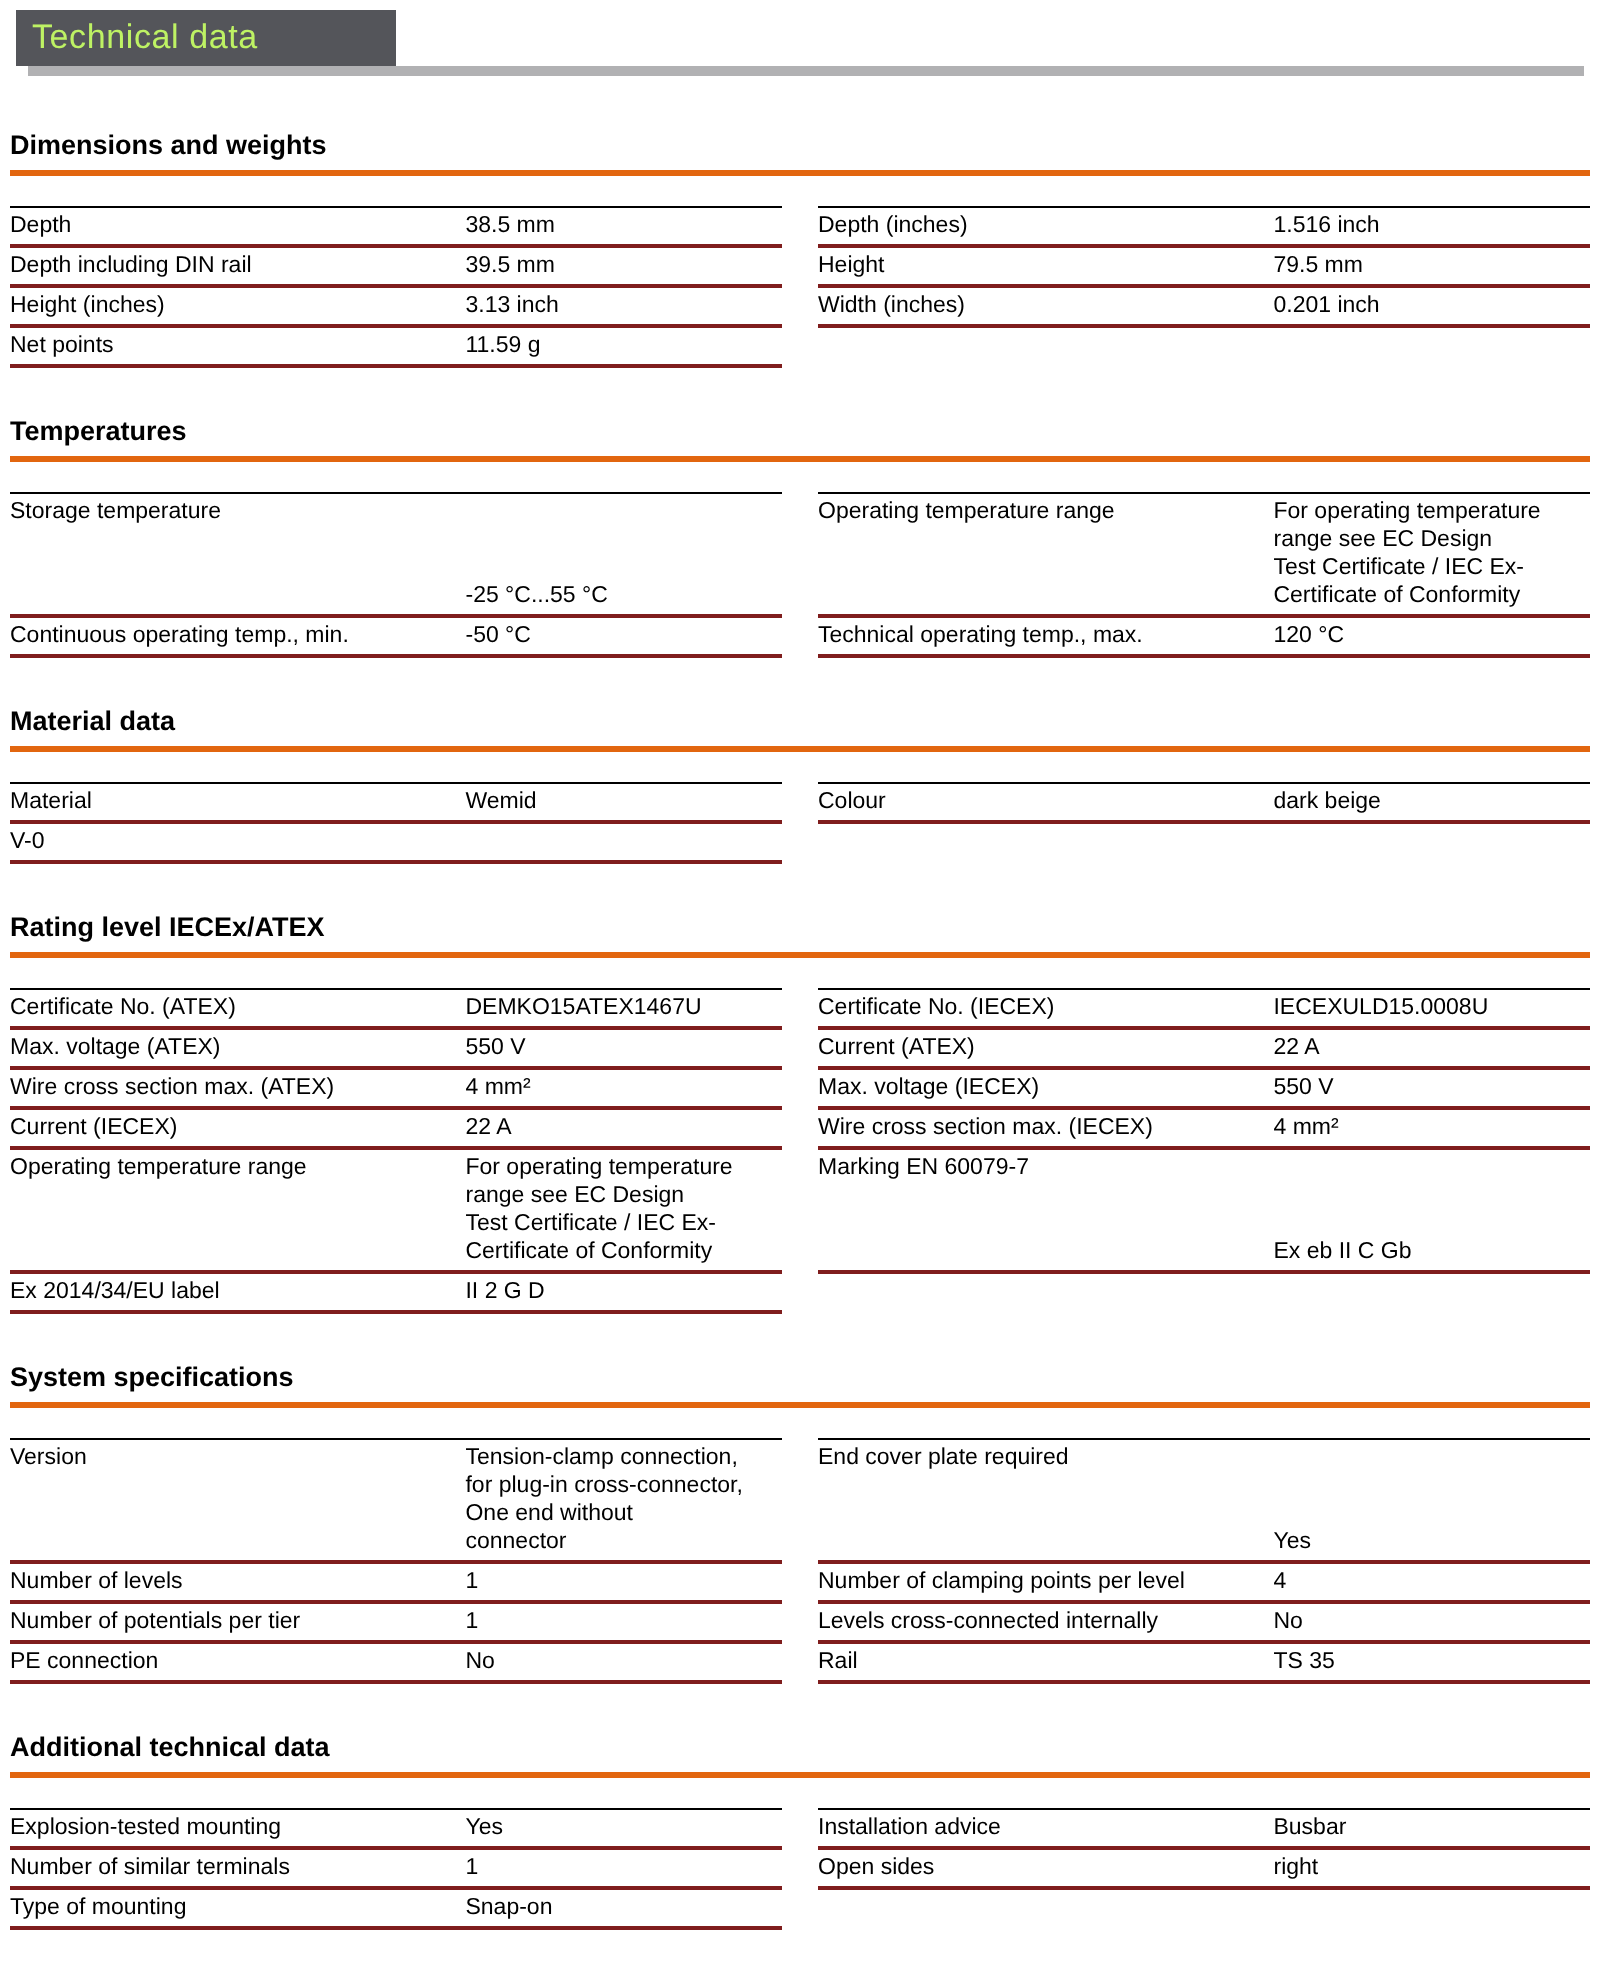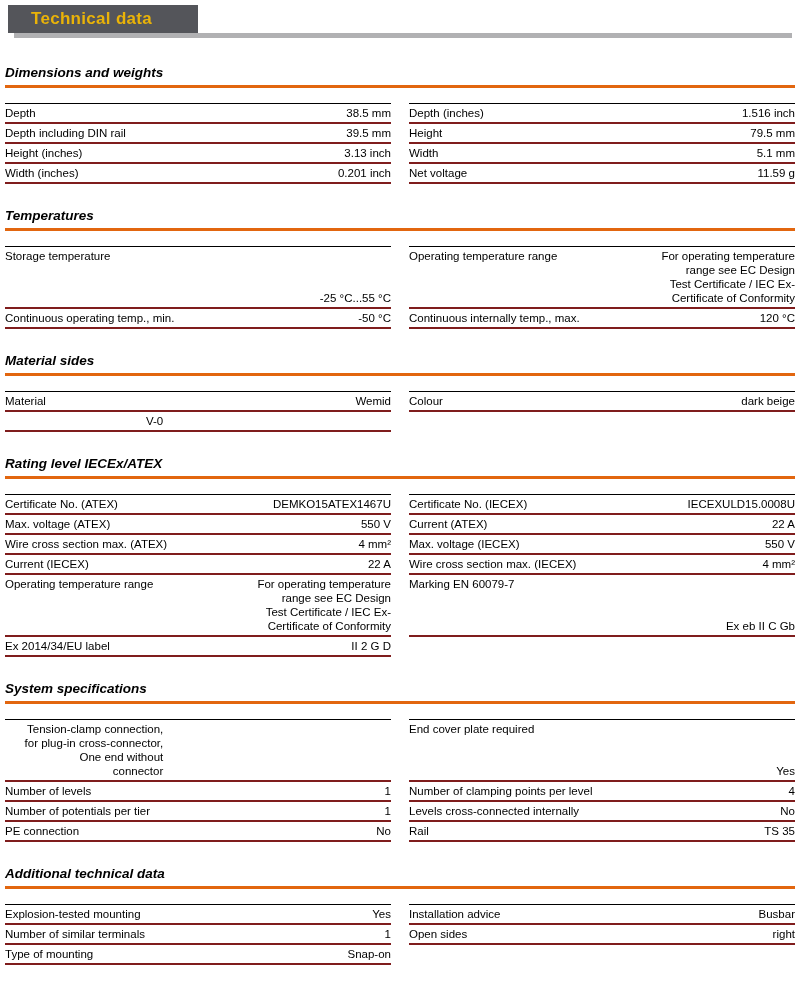--- a/index.html
+++ b/index.html
@@ -11,52 +11,52 @@
     width: 800px;
   }
   .page { width: 800px; min-height: 983px; padding: 5px 5px 12px 5px; }
 
   
   .header { position: relative; height: 36px; margin: 0 3px; }
   .title-box {
     position: absolute; left: 0; top: 0;
     width: 190px; height: 28px;
     background: var(--header-bg, #54555A);
-    color: #eab308; font-weight: bold; font-size: 17px;
-    line-height: 28px; padding-left: 23px;
+    color: #bef264; font-weight: normal; font-size: 17px;
+    line-height: 28px; padding-left: 8px;
     letter-spacing: 0.3px;
   }
   .shadow-bar {
     position: absolute; left: 6px; right: 0; top: 28px; height: 5px;
     background: var(--header-shadow, #B1B1B3);
   }
 
   
   .section { margin-top: 24px; }
-  .section-title { font-size: 13.5px; font-weight: bold; margin: 0 0 5px 0; font-style: italic; }
+  .section-title { font-size: 13.5px; font-weight: bold; margin: 0 0 5px 0; }
   .orange-rule { height: 3px; background: var(--accent, #E2660F); }
 
   .rows {
     display: grid;
     grid-template-columns: 1fr 1fr;
     column-gap: 18px;
     margin-top: 15px;
   }
   .cell {
     display: flex;
     border-bottom: 2px solid #7f1d1d;
     padding: 2px 0;
     font-size: 11.5px;
     line-height: 14px;
     min-height: 17px;
   }
   .cell.top { border-top: 1px solid #000; }
   .cell.empty { border-bottom: none; border-top: none; }
   .label { width: 59%; padding-right: 6px; align-self: flex-start; }
-  .value { width: 41%; align-self: flex-end; white-space: pre-line; text-align: right; }
+  .value { width: 41%; align-self: flex-end; white-space: pre-line; }
 </style>
 </head>
 <body>
 
 <div class="page">
   <header class="header">
     <div class="title-box">
       <span>Technical data</span>
     </div>
     <div class="shadow-bar"></div>
@@ -81,29 +81,25 @@
           </div>
           <div class="cell">
             <span class="label">Height</span>
             <span class="value">79.5 mm</span>
           </div>
           <div class="cell">
             <span class="label">Height (inches)</span>
             <span class="value">3.13 inch</span>
           </div>
           <div class="cell">
-            <span class="label">Width</span>
-            <span class="value">5.1 mm</span>
-          </div>
-          <div class="cell">
             <span class="label">Width (inches)</span>
             <span class="value">0.201 inch</span>
           </div>
           <div class="cell">
-            <span class="label">Net voltage</span>
+            <span class="label">Net points</span>
             <span class="value">11.59 g</span>
           </div>
         </div>
       </section>
       <section class="section">
         <h2 class="section-title">Temperatures</h2>
         <div class="orange-rule"></div>
         <div class="rows">
           <div class="cell top">
             <span class="label">Storage temperature</span>
@@ -114,27 +110,27 @@
             <span class="value">For operating temperature
 range see EC Design
 Test Certificate / IEC Ex-
 Certificate of Conformity</span>
           </div>
           <div class="cell">
             <span class="label">Continuous operating temp., min.</span>
             <span class="value">-50 °C</span>
           </div>
           <div class="cell">
-            <span class="label">Continuous internally temp., max.</span>
+            <span class="label">Technical operating temp., max.</span>
             <span class="value">120 °C</span>
           </div>
         </div>
       </section>
       <section class="section">
-        <h2 class="section-title">Material sides</h2>
+        <h2 class="section-title">Material data</h2>
         <div class="orange-rule"></div>
         <div class="rows">
           <div class="cell top">
             <span class="label">Material</span>
             <span class="value">Wemid</span>
           </div>
           <div class="cell top">
             <span class="label">Colour</span>
             <span class="value">dark beige</span>
           </div>
@@ -196,20 +192,21 @@
             <span class="value">II 2 G D</span>
           </div>
           <div class="cell empty"></div>
         </div>
       </section>
       <section class="section">
         <h2 class="section-title">System specifications</h2>
         <div class="orange-rule"></div>
         <div class="rows">
           <div class="cell top">
+            <span class="label">Version</span>
             <span class="value">Tension-clamp connection,
 for plug-in cross-connector,
 One end without
 connector</span>
           </div>
           <div class="cell top">
             <span class="label">End cover plate required</span>
             <span class="value">Yes</span>
           </div>
           <div class="cell">

